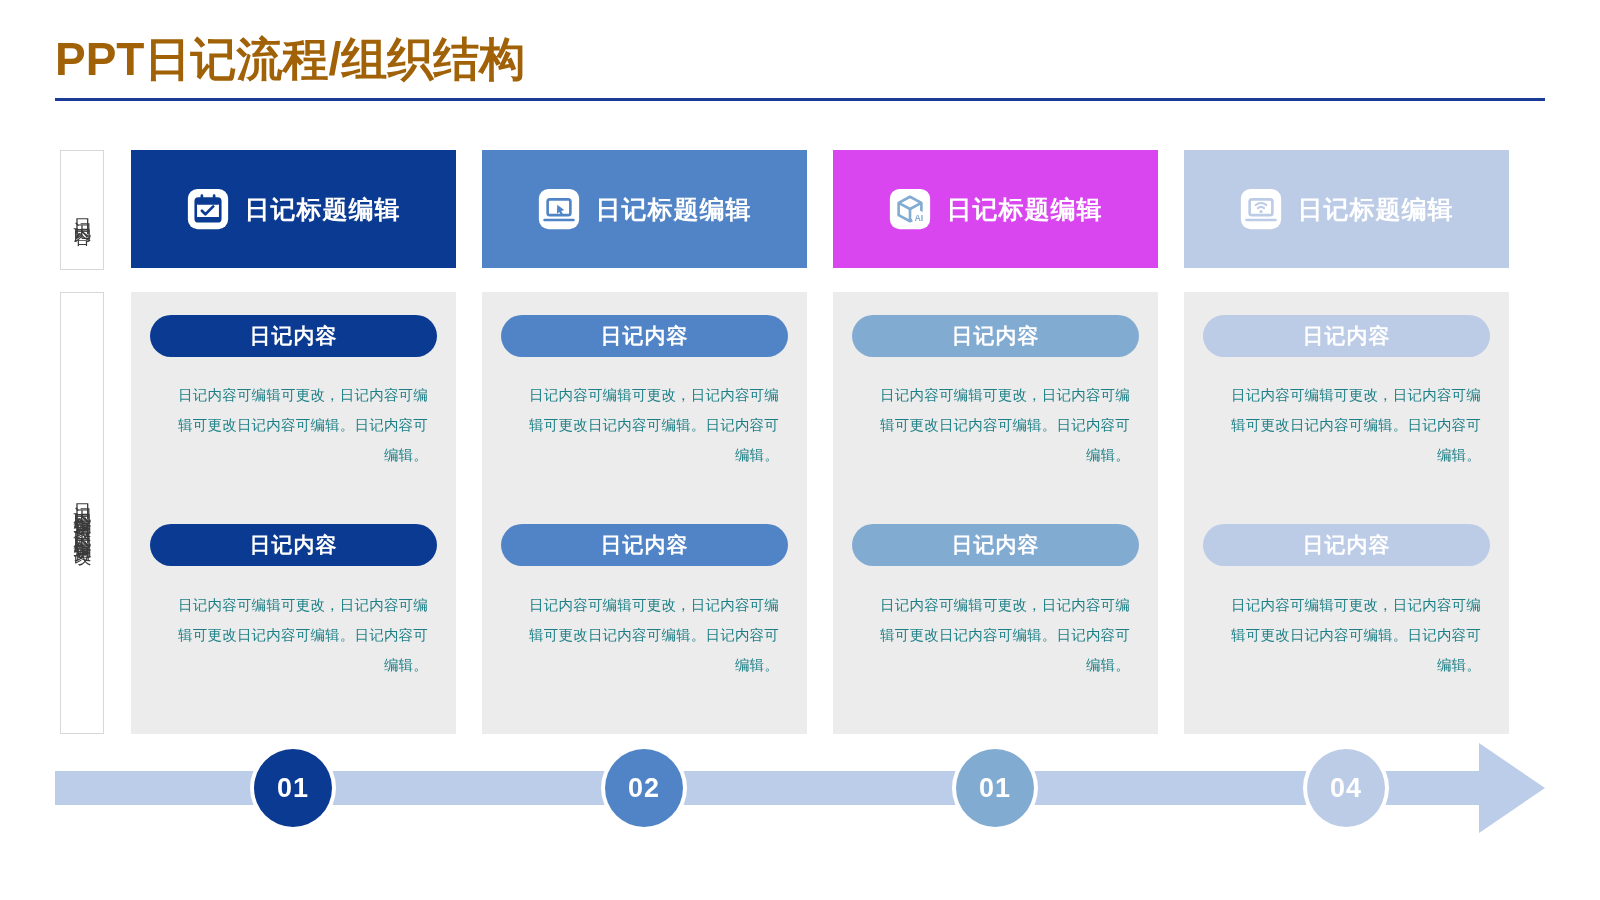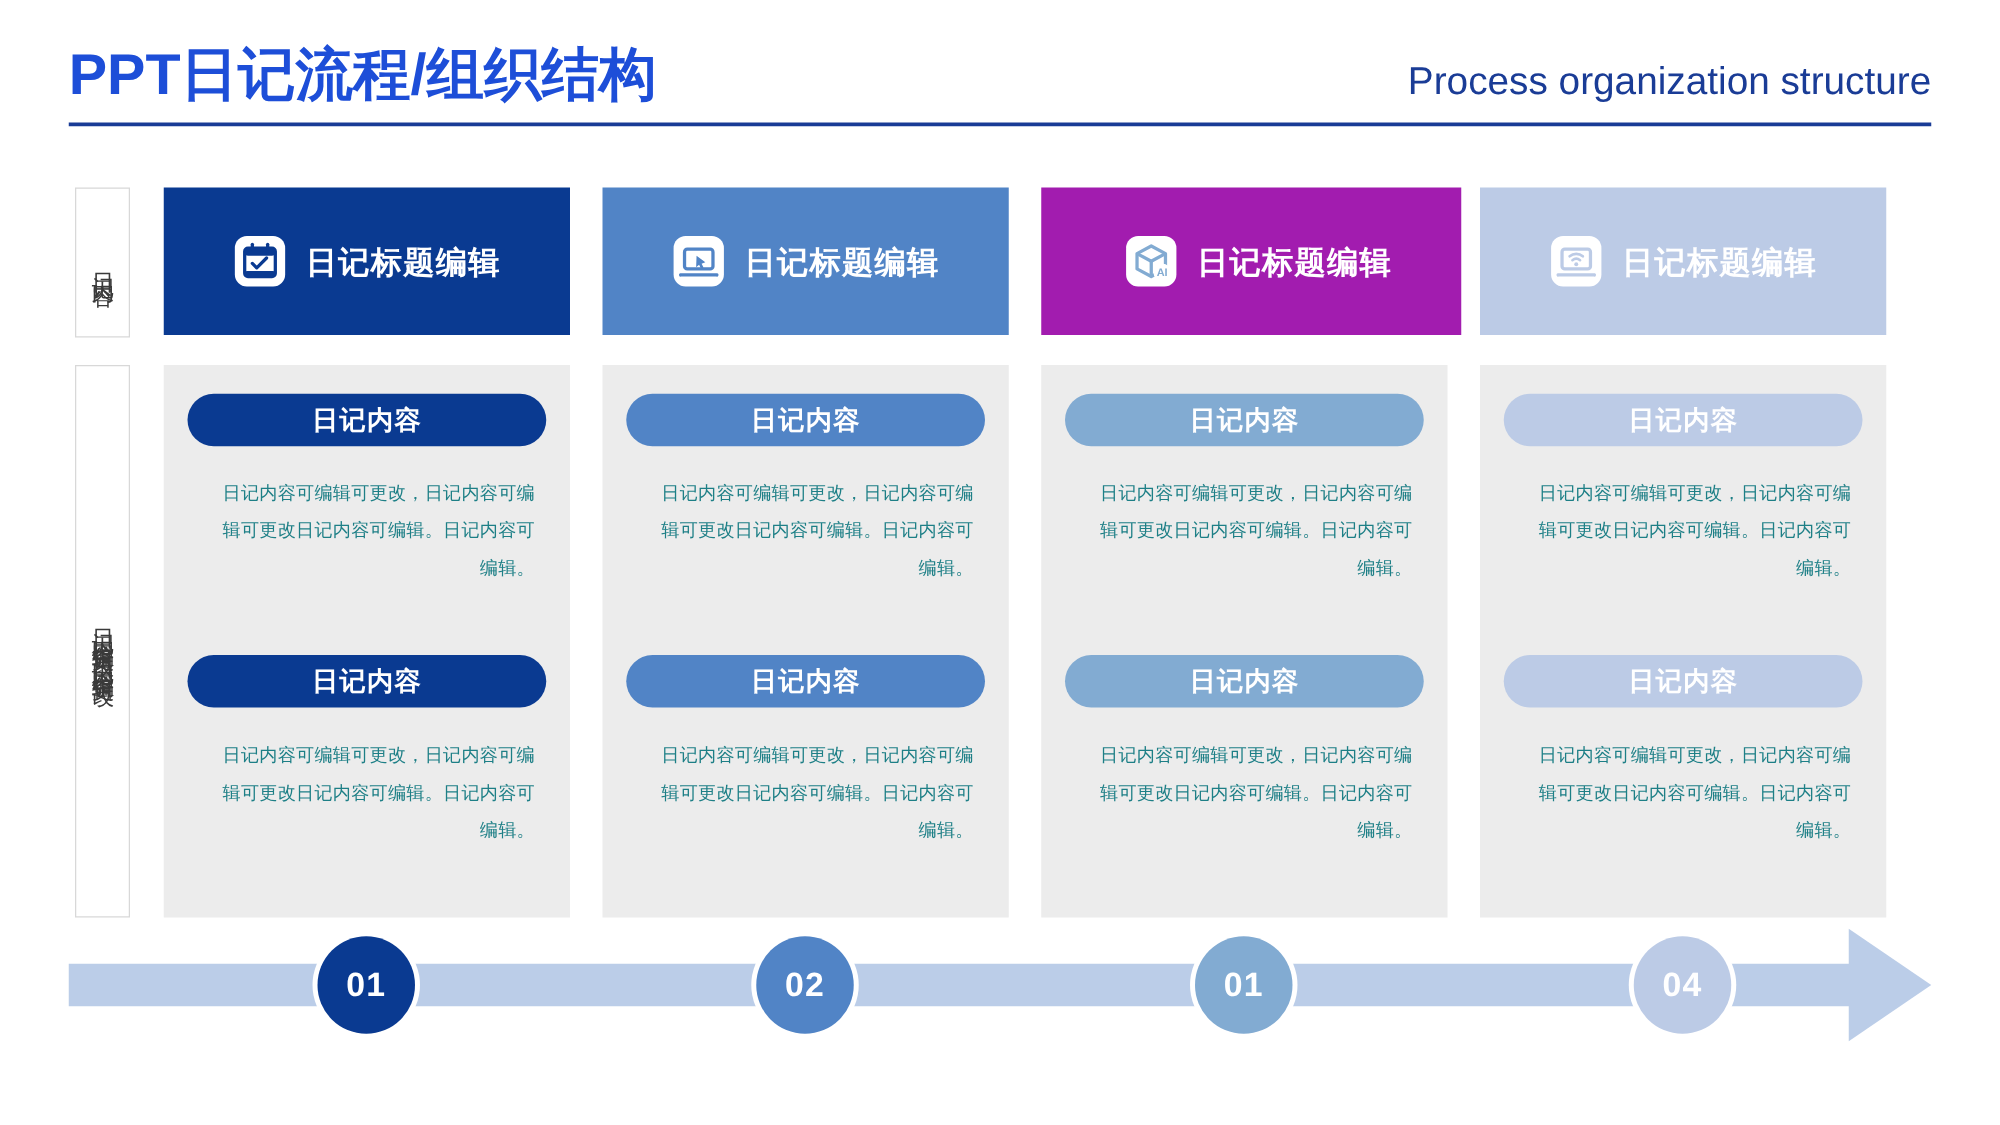--- a/index.html
+++ b/index.html
@@ -12,21 +12,21 @@
   }
 
   
   .page-header{
     position:absolute;
     left:55px; top:30px; width:1490px; height:72px;
   }
   .title-cn{
     position:absolute; left:0; top:0;
     font-size:46px; font-weight:bold; letter-spacing:0px;
-    color:#1d4ed8;
+    color:#a16207;
     line-height:58px;
     white-space:nowrap;
   }
   .title-en{
     position:absolute; right:0; top:14px;
     font-size:31px; font-weight:400;
     color:#1a3c96;
     line-height:42px;
     white-space:nowrap;
   }
@@ -129,21 +129,20 @@
   #circle-0{ left:254px;text-align:right; }
   #circle-1{ left:605px; }
   #circle-2{ left:956px; }
   #circle-3{ left:1307px; }
 </style>
 </head>
 <body>
 
 <div class="page-header">
   <div class="title-cn">PPT日记流程/组织结构</div>
-  <div class="title-en">Process organization structure</div>
   <div class="title-rule" style="background: rgb(26, 60, 150);"></div>
 </div>
 
 <div class="vlabel" id="vlabel-top">
   <span>日记内容</span>
 </div>
 <div class="vlabel" id="vlabel-bottom">
   <span>日记内容编辑更改日记内容编辑更改</span>
 </div>
 
@@ -188,21 +187,21 @@
     </div>
     <div class="para para-1" style="color: rgb(29, 127, 134);">日记内容可编辑可更改，日记内容可编辑可更改日记内容可编辑。日记内容可编辑。</div>
     <div class="pill pill-2" style="background: rgb(81, 132, 198);">
       <span>日记内容</span>
     </div>
     <div class="para para-2" style="color: rgb(29, 127, 134);">日记内容可编辑可更改，日记内容可编辑可更改日记内容可编辑。日记内容可编辑。</div>
   </div>
 </div>
 
 <div class="col" id="col-2">
-  <div class="col-header" style="background: #a21caf; padding-left: 11px;">
+  <div class="col-header" style="background: #d946ef;">
     <svg class="hdr-icon" viewBox="0 0 48 48">
       <rect x="1" y="1" width="46" height="46" rx="11" fill="#ffffff"></rect>
       <path d="M24 10 L37 17 V31 L24 38 L11 31 V17 Z" fill="none" stroke="#82abd2" stroke-width="3" stroke-linejoin="round"></path>
       <path d="M11 17 L24 24 L37 17" fill="none" stroke="#82abd2" stroke-width="3" stroke-linejoin="round"></path>
       <path d="M24 24 V38" fill="none" stroke="#82abd2" stroke-width="3"></path>
       <circle cx="34" cy="34" r="8" fill="#ffffff"></circle>
       <text x="34" y="37.5" font-family="Liberation Sans, sans-serif" font-size="10" font-weight="bold" fill="#82abd2" text-anchor="middle">AI</text>
     </svg>
     <div class="hdr-text">日记标题编辑</div>
   </div>

